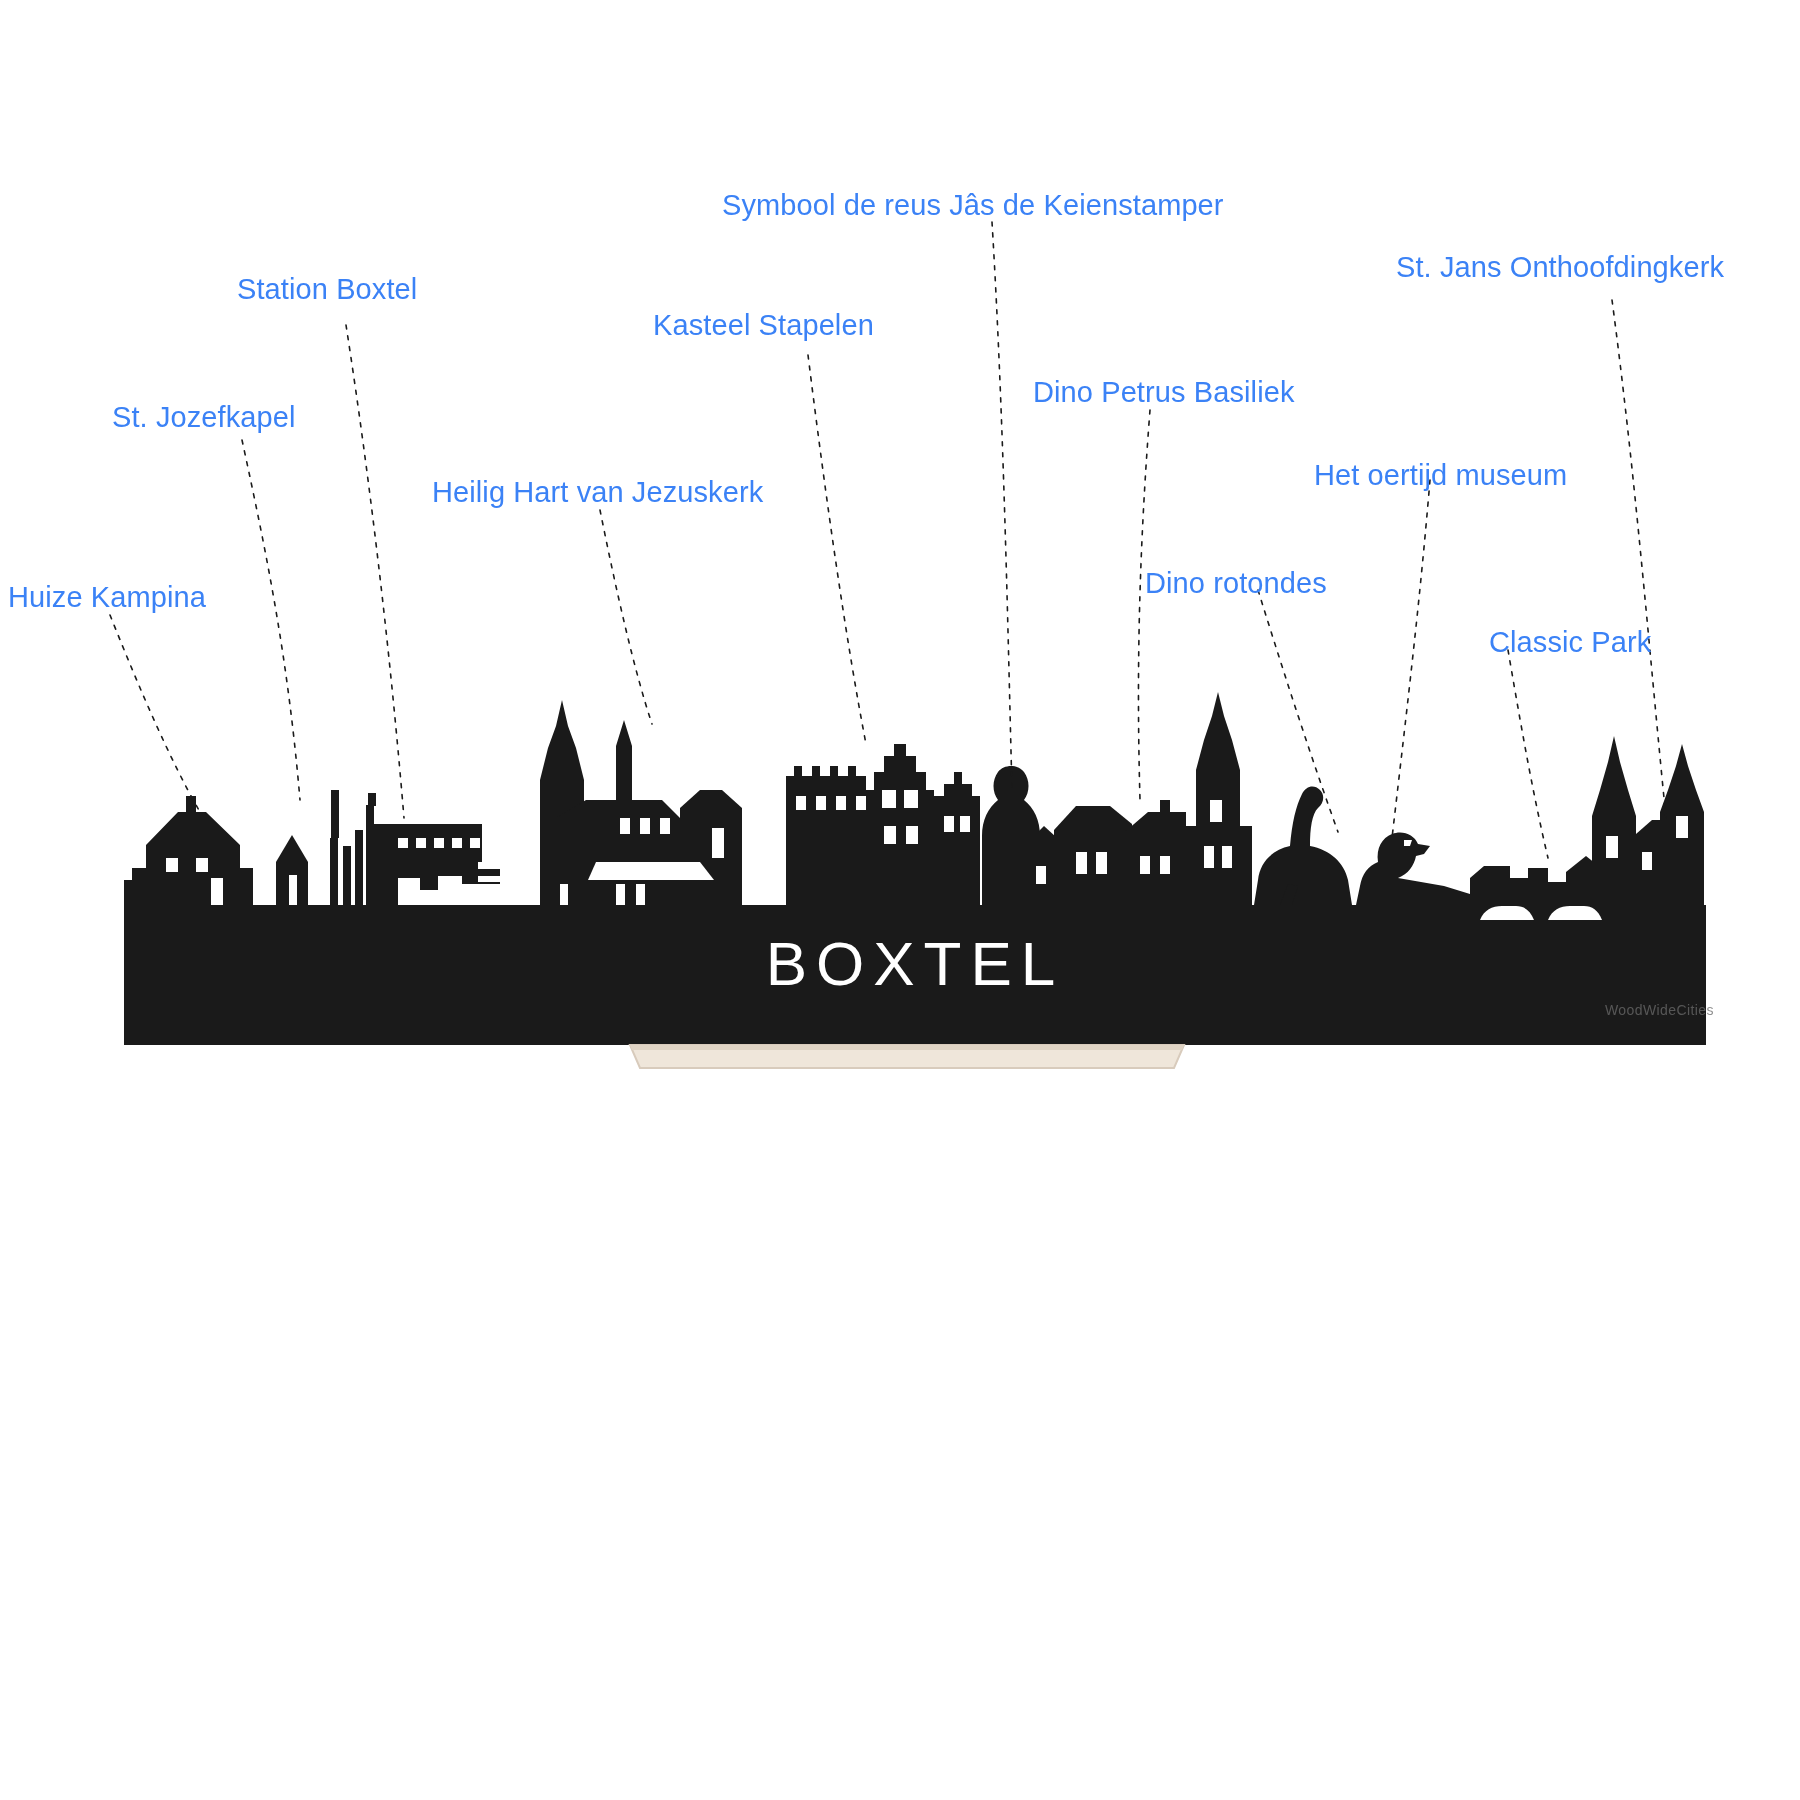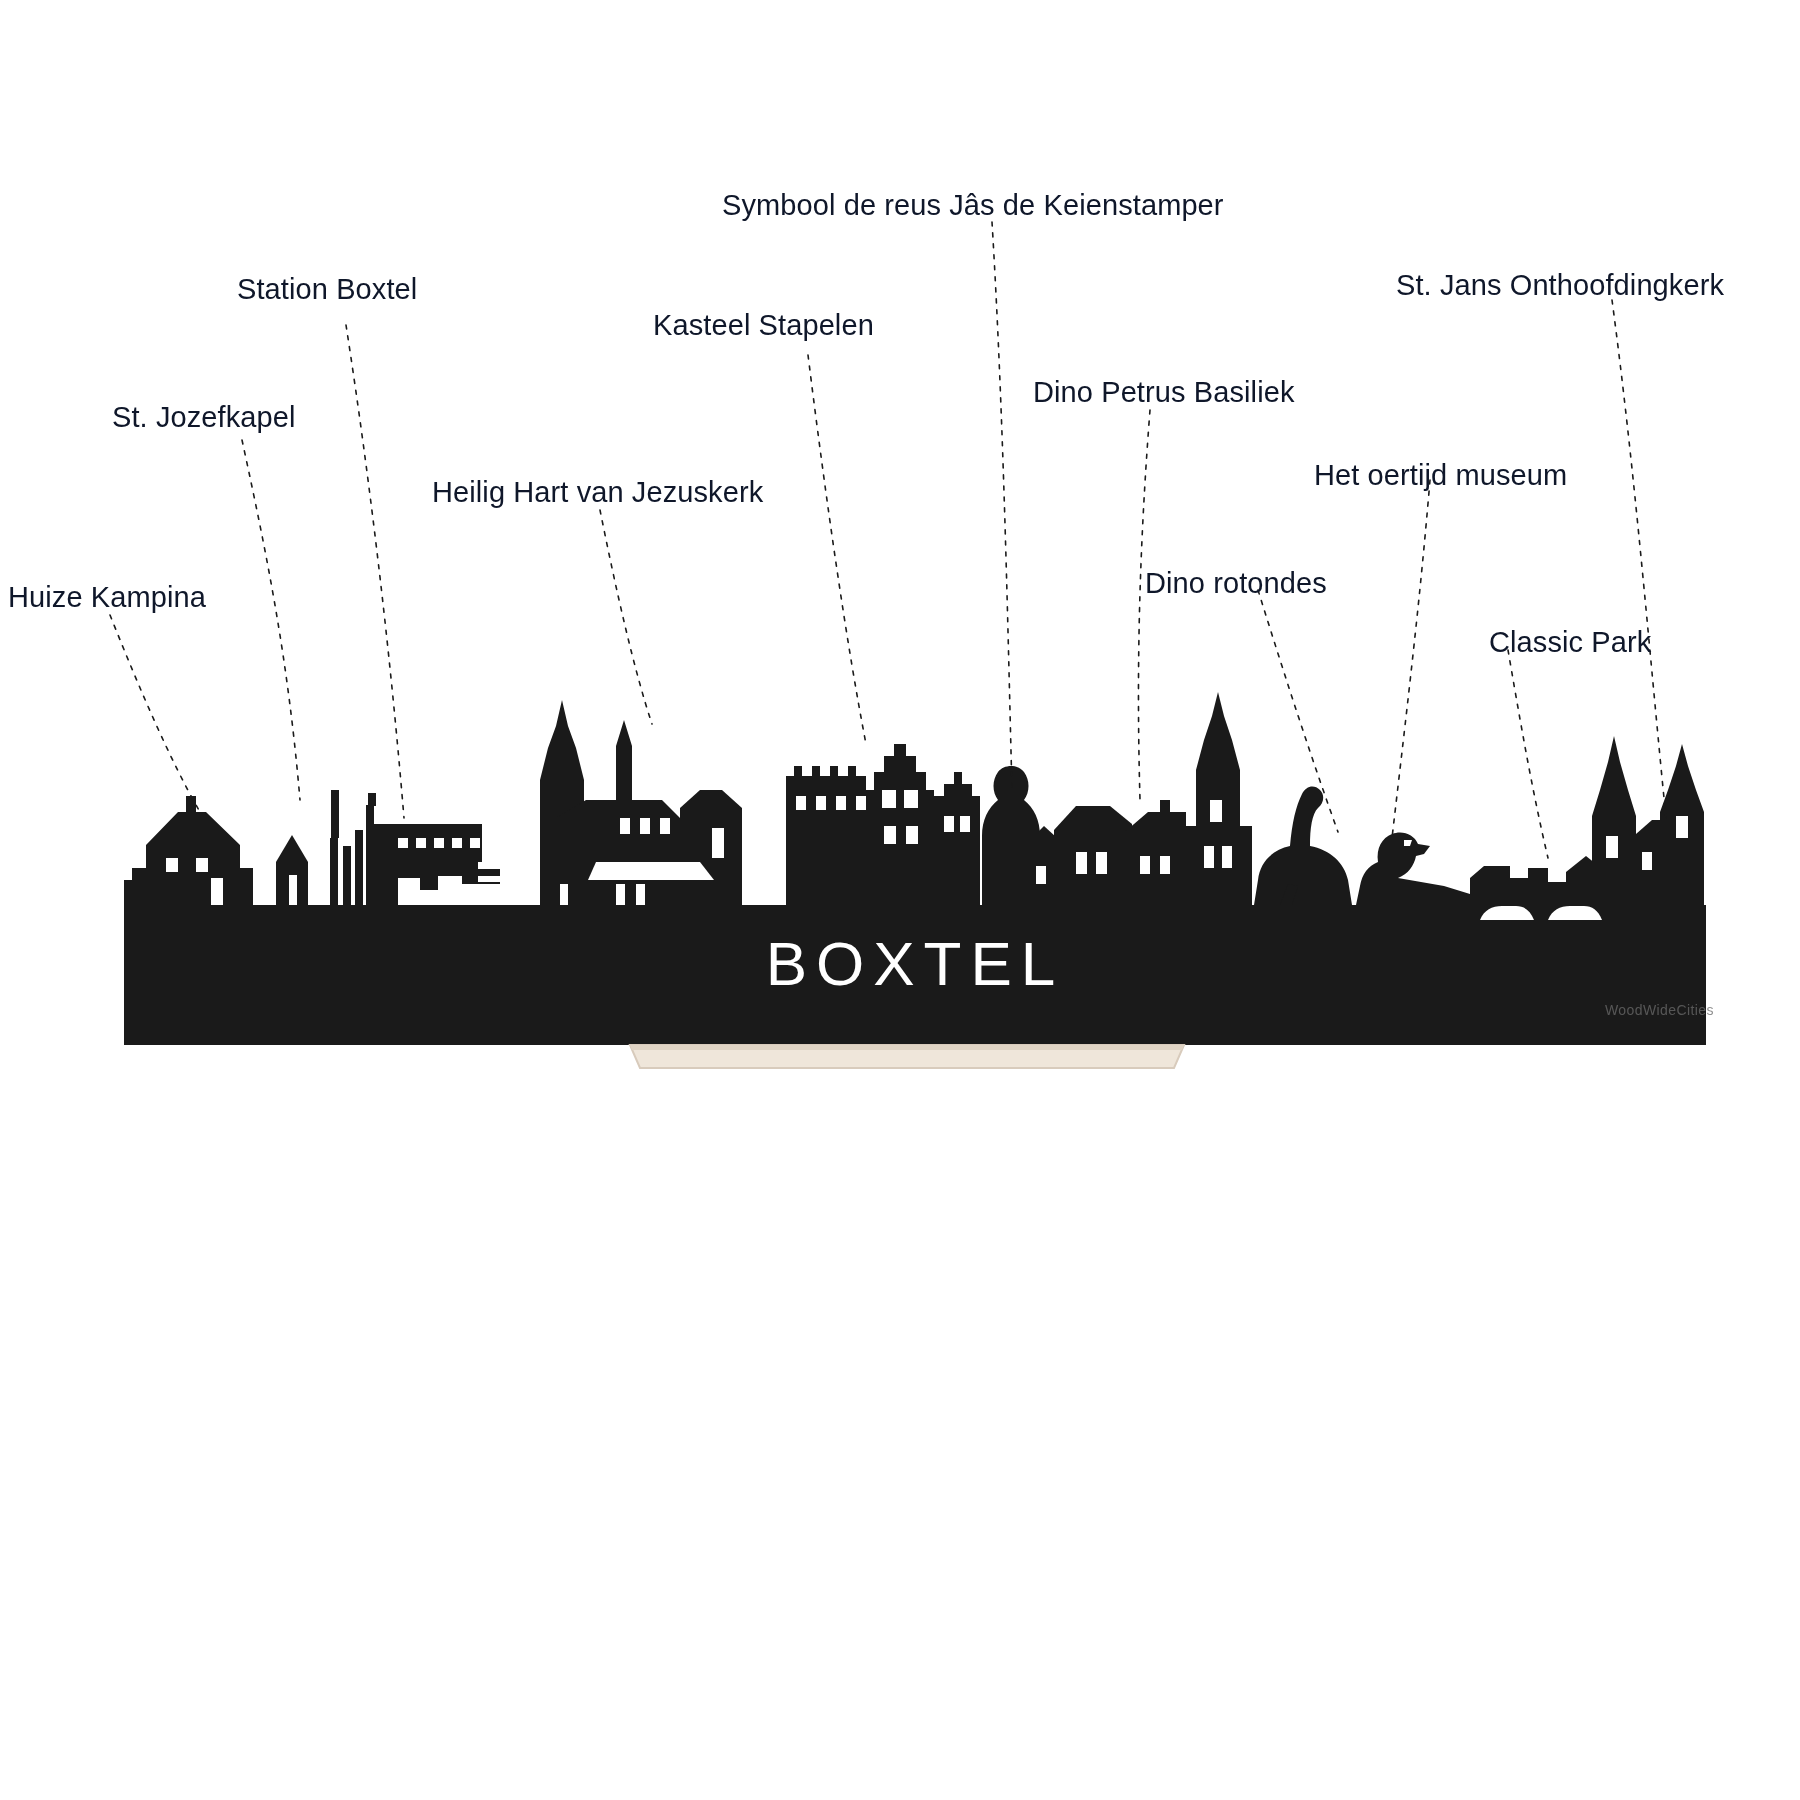--- a/index.html
+++ b/index.html
@@ -24,21 +24,21 @@
   svg.layer {
     position: absolute;
     left: 0;
     top: 0;
     width: 1800px;
     height: 1800px;
     display: block;
   }
   .label {
     position: absolute;
-    color: #0f172a;
+    color: #3b82f6;
     font-size: 29px;
     line-height: 34px;
     white-space: nowrap;
     letter-spacing: 0.1px;
     font-family: "Liberation Sans", sans-serif;
   }
   .watermark {
     position: absolute;
     font-size: 14px;
     color: #6b6b6b;
@@ -214,19 +214,19 @@
   <div class="label" style="left:653px; top:308px;">Kasteel Stapelen</div>
 
   <div class="label" style="left:722px; top:188px;">Symbool de reus Jâs de Keienstamper</div>
 
   <div class="label" style="left:1033px; top:375px;">Dino Petrus Basiliek</div>
 
   <div class="label" style="left:1145px; top:566px;">Dino rotondes</div>
 
   <div class="label" style="left:1308px; top:458px;margin-left:6px;">Het oertijd museum</div>
 
-  <div class="label" style="left:1396px; top:268px;">St. Jans Onthoofdingkerk</div>
+  <div class="label" style="left:1396px; top:250px;">St. Jans Onthoofdingkerk</div>
 
   <div class="label" style="left:1489px; top:625px;">Classic Park</div>
 
   <div class="watermark" style="left:1605px; top:1002px;">WoodWideCities</div>
 
 </div>
 
 </body></html>

